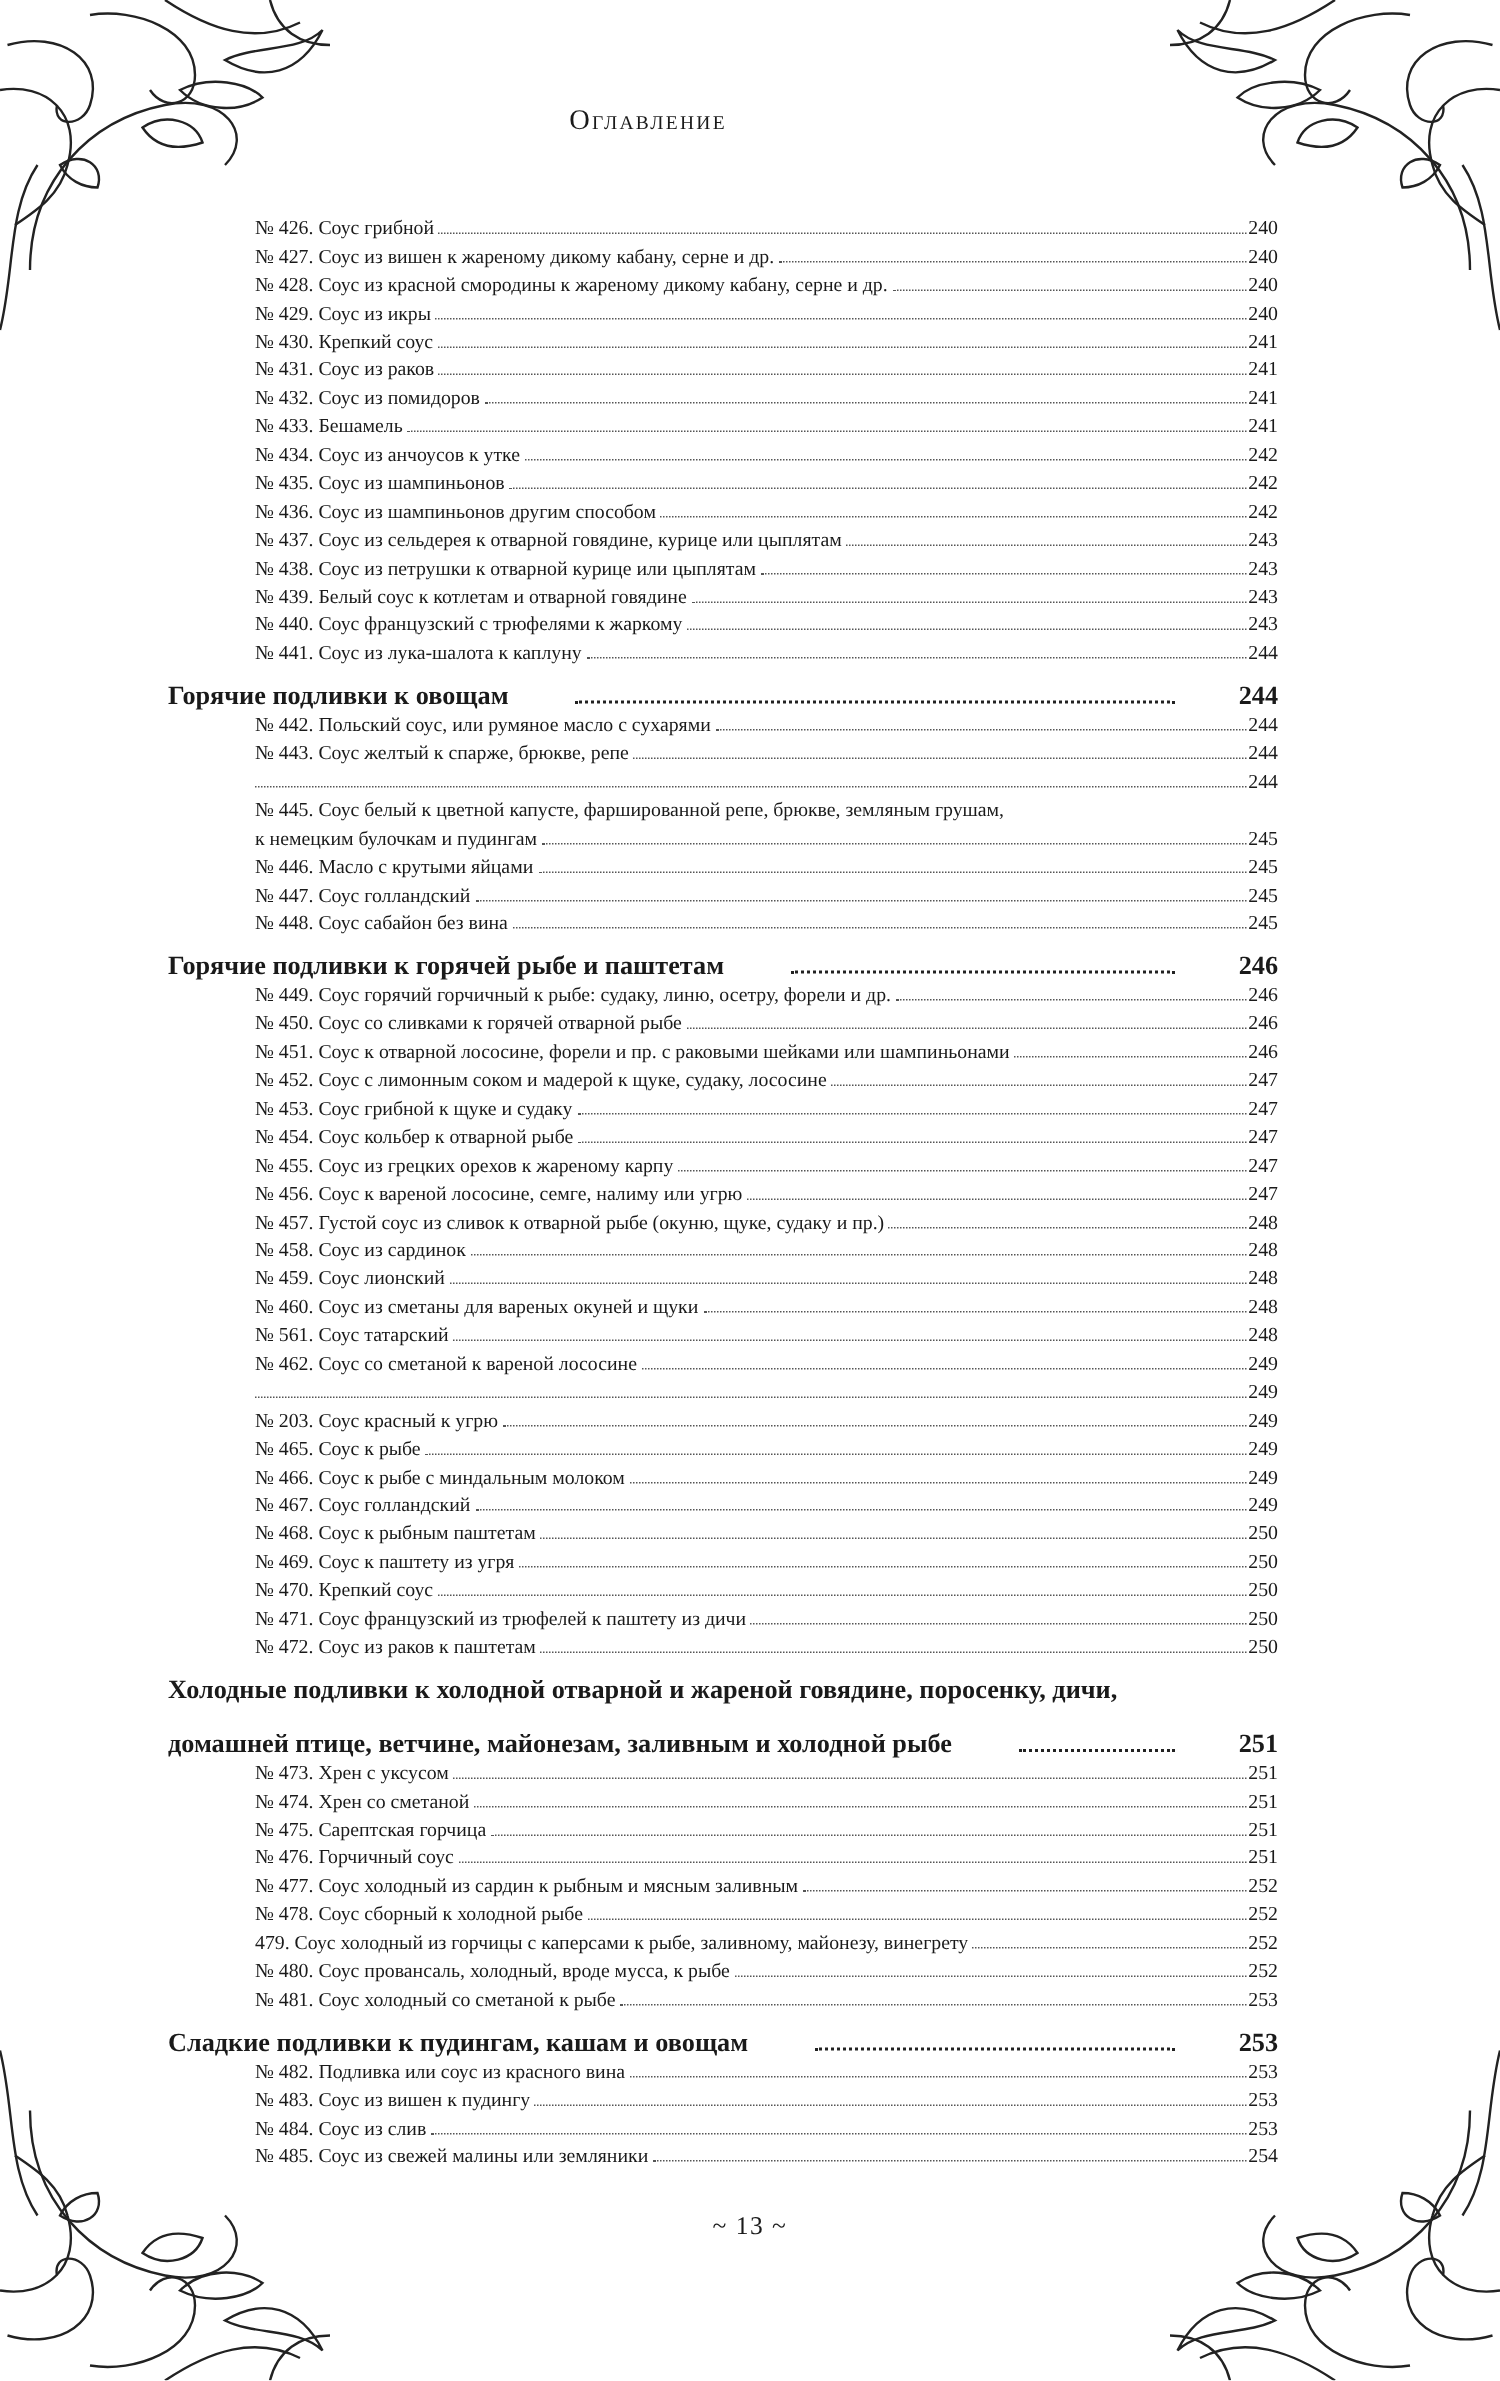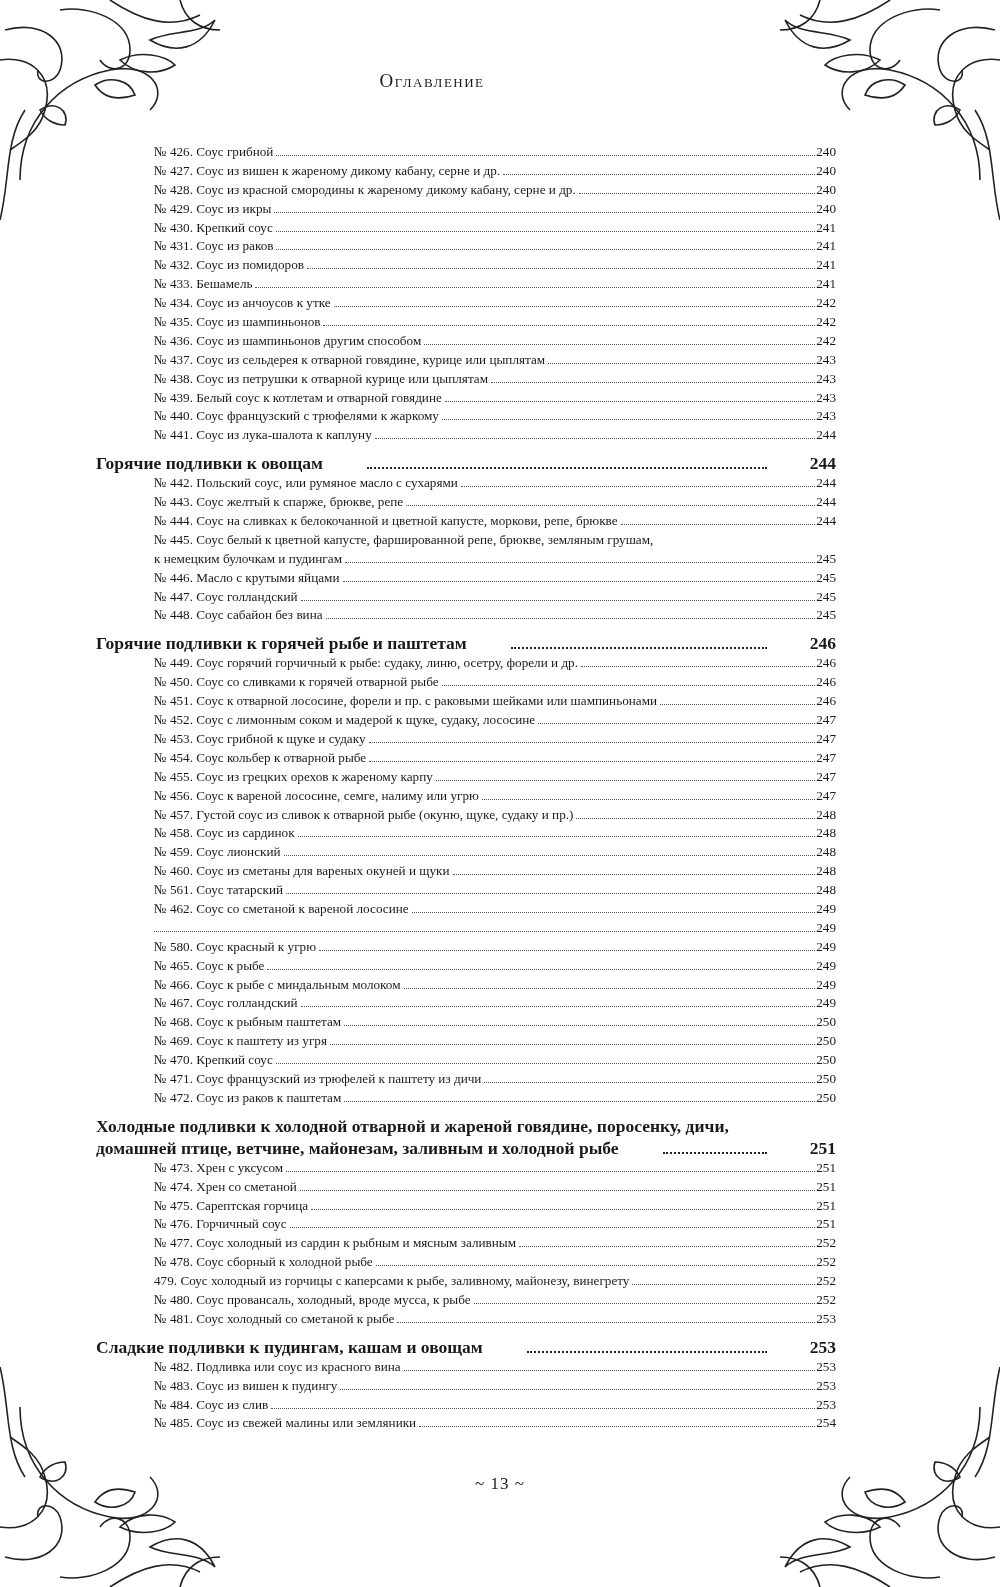--- a/index.html
+++ b/index.html
@@ -6,35 +6,35 @@
   body { width: 1000px; height: 1587px; position: relative; overflow: hidden;
          font-family: "Liberation Serif", "DejaVu Serif", serif; color: #1a1a1a; }
   .ornament { position: absolute; width: 230px; height: 230px; }
   .ornament svg { width: 100%; height: 100%; }
   .orn-tl { left: 0; top: 0; }
   .orn-tr { right: 0; top: 0; transform: scaleX(-1); }
   .orn-bl { left: 0; bottom: 0; transform: scaleY(-1); }
   .orn-br { right: 0; bottom: 0; transform: scale(-1,-1); }
   .title { position: absolute; top: 70px; left: 0; width: 864px; text-align: center;
            font-size: 19px; letter-spacing: 1.5px; font-variant: small-caps; }
-  .toc { position: absolute; top: 143px; left: 96px; width: 740px; }
+  .toc { position: absolute; top: 143px; left: 112px; width: 740px; }
   .row { display: flex; align-items: baseline; font-size: 13.2px; line-height: 18.9px; height: 18.9px;
          padding-left: 58px; white-space: nowrap; }
   .row .t { flex: 0 0 auto; padding-right: 3px; }
   .row .dots { flex: 1 1 auto; overflow: hidden; border-bottom: 1.2px dotted #555; margin-bottom: 4px; min-width: 10px; }
   .row .p { flex: 0 0 auto; padding-left: 1px; }
   .row.cont { height: 18.9px; }
   .row.first { display: block; }
   .sec { display: flex; align-items: baseline; font-size: 17.5px; font-weight: bold; line-height: 22px;
          margin-top: 7px; white-space: nowrap; gap: 40px; }
   .sec .t { flex: 0 0 auto; padding-right: 4px; }
   .sec .dots { flex: 1 1 auto; border-bottom: 2px dotted #222; margin-bottom: 5px; min-width: 10px; }
   .sec .p { flex: 0 0 auto; padding-left: 3px; }
   .sec-line1 { font-size: 17.5px; font-weight: bold; line-height: 22px; margin-top: 7px; white-space: nowrap; }
-  .sec.second { margin-top: 0; }
+  .sec.second { margin-top: 14px; }
   .pageno { position: absolute; top: 1474px; left: 0; width: 1000px; text-align: center; font-size: 17px; letter-spacing: 1px; }
 </style>
 </head>
 <body>
 
 <div class="ornament orn-tl">
   <svg viewBox="0 0 230 230" fill="none" stroke="#222" stroke-width="1.6">
     <path d="M5,30 C40,20 70,40 60,70 C55,85 35,85 38,70"></path>
     <path d="M0,60 C30,55 55,75 45,110 C40,130 25,140 10,150"></path>
     <path d="M20,180 C20,120 60,80 110,70 C150,62 170,90 150,110"></path>
@@ -186,21 +186,20 @@
       <span class="t">№ 442. Польский соус, или румяное масло с сухарями</span>
       <span class="dots"></span>
       <span class="p">244</span>
     </div>
     <div class="row">
       <span class="t">№ 443. Соус желтый к спарже, брюкве, репе</span>
       <span class="dots"></span>
       <span class="p">244</span>
     </div>
     <div class="row">
-      <span class="t">№ 444. Соус на сливках к белокочанной и цветной капусте, моркови, репе, брюкве</span>
       <span class="dots"></span>
       <span class="p">244</span>
     </div>
     <div class="row first">№ 445. Соус белый к цветной капусте, фаршированной репе, брюкве, земляным грушам,</div>
     <div class="row cont">
       <span class="t">к немецким булочкам и пудингам</span>
       <span class="dots"></span>
       <span class="p">245</span>
     </div>
     <div class="row">
@@ -291,21 +290,21 @@
     <div class="row">
       <span class="t">№ 462. Соус со сметаной к вареной лососине</span>
       <span class="dots"></span>
       <span class="p">249</span>
     </div>
     <div class="row">
       <span class="dots"></span>
       <span class="p">249</span>
     </div>
     <div class="row">
-      <span class="t">№ 580. Соус красный к угрю</span>
+      <span class="t">№ 203. Соус красный к угрю</span>
       <span class="dots"></span>
       <span class="p">249</span>
     </div>
     <div class="row">
       <span class="t">№ 465. Соус к рыбе</span>
       <span class="dots"></span>
       <span class="p">249</span>
     </div>
     <div class="row">
       <span class="t">№ 466. Соус к рыбе с миндальным молоком</span>

